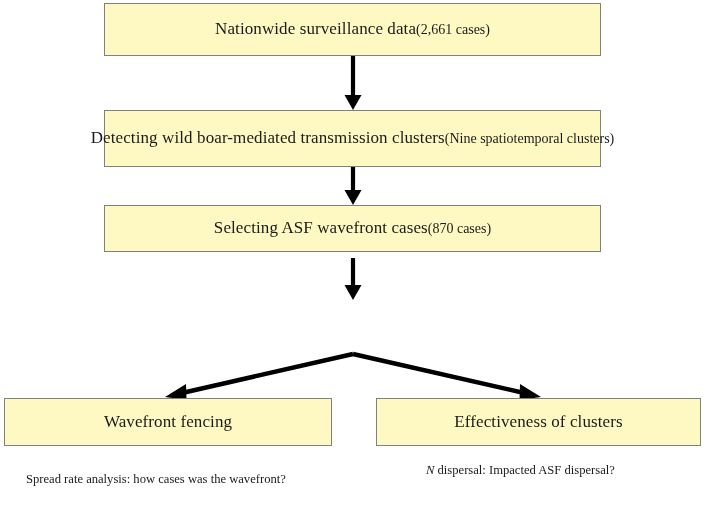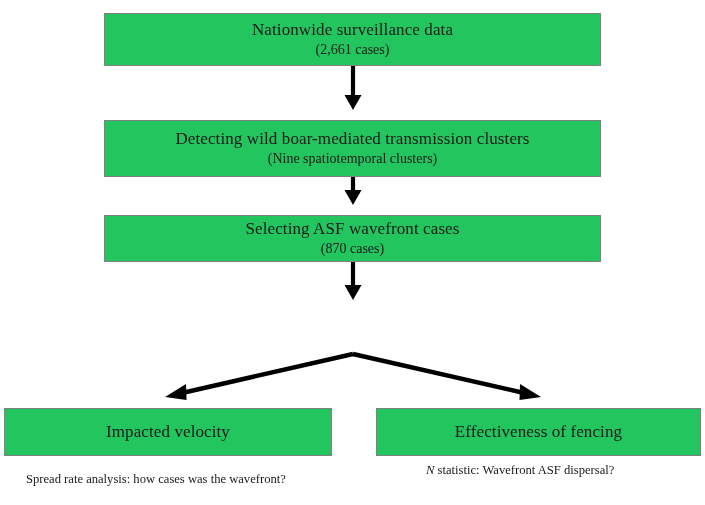--- a/index.html
+++ b/index.html
@@ -13,27 +13,26 @@
     height: 505px;
     background: #ffffff;
     font-family: "Liberation Serif", "DejaVu Serif", serif;
     color: #1a1a1a;
     overflow: hidden;
   }
   .node {
     position: absolute;
     box-sizing: border-box;
     border: 1.4px solid #808080;
-    background: #22c55e;
+    background: #fef9c3;
     display: flex;
-    flex-direction: column;
+    flex-direction: row;
     align-items: center;
     justify-content: center;
     text-align: center;
-    margin-top: 10px;
   }
   .node .main {
     font-size: 17px;
     line-height: 1.18;
     letter-spacing: 0.1px;
     white-space: nowrap;
   }
   .node .sub {
     font-size: 14px;
     line-height: 1.2;
@@ -115,25 +114,25 @@
     <div class="sub">(Nine spatiotemporal clusters)</div>
   </div>
 
   <div class="node" id="node-wavefront">
     <div class="main">Selecting ASF wavefront cases</div>
     <div class="sub">(870 cases)</div>
   </div>
 
 
   <div class="node single" id="node-velocity">
-    <div class="main">Impacted velocity</div>
+    <div class="main">Wavefront fencing</div>
   </div>
 
   <div class="node single" id="node-fencing">
-    <div class="main">Effectiveness of fencing</div>
+    <div class="main">Effectiveness of clusters</div>
   </div>
 
   <div class="caption" id="caption-velocity">Spread rate analysis: how cases was the wavefront?</div>
 
-  <div class="caption" id="caption-fencing-1"><span class="it">N</span><span> statistic: Wavefront ASF dispersal?</span></div>
+  <div class="caption" id="caption-fencing-1"><span class="it">N</span><span> dispersal: Impacted ASF dispersal?</span></div>
 
 
 </div>
 
 </body></html>

